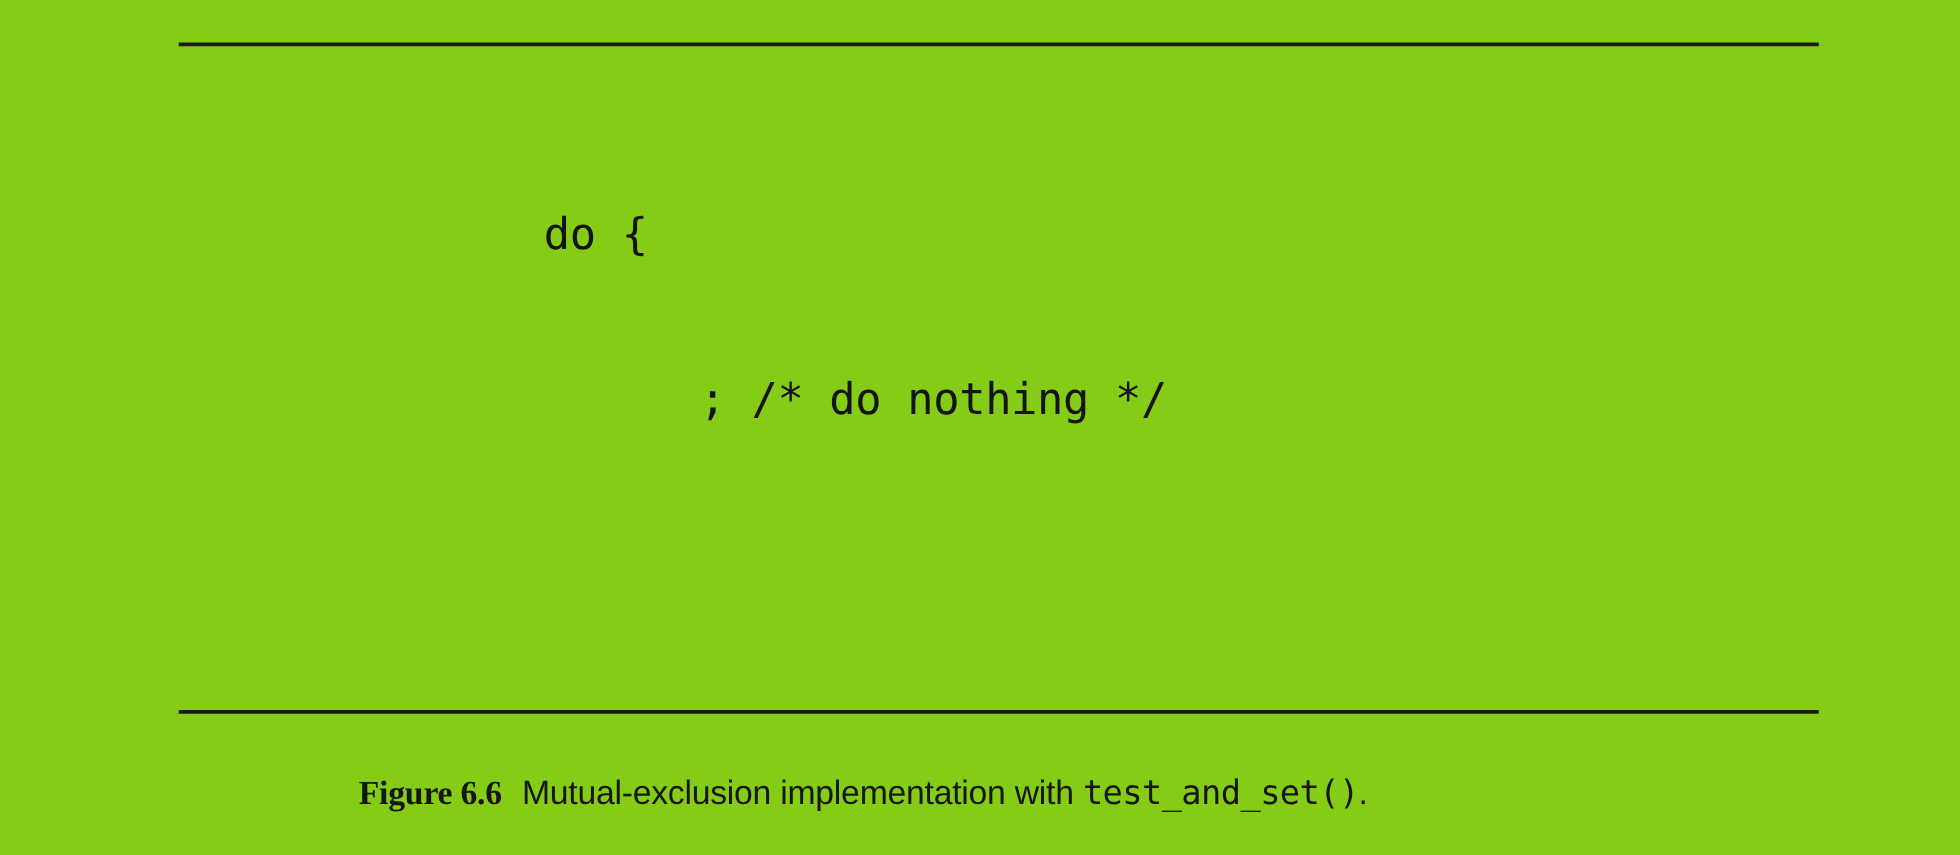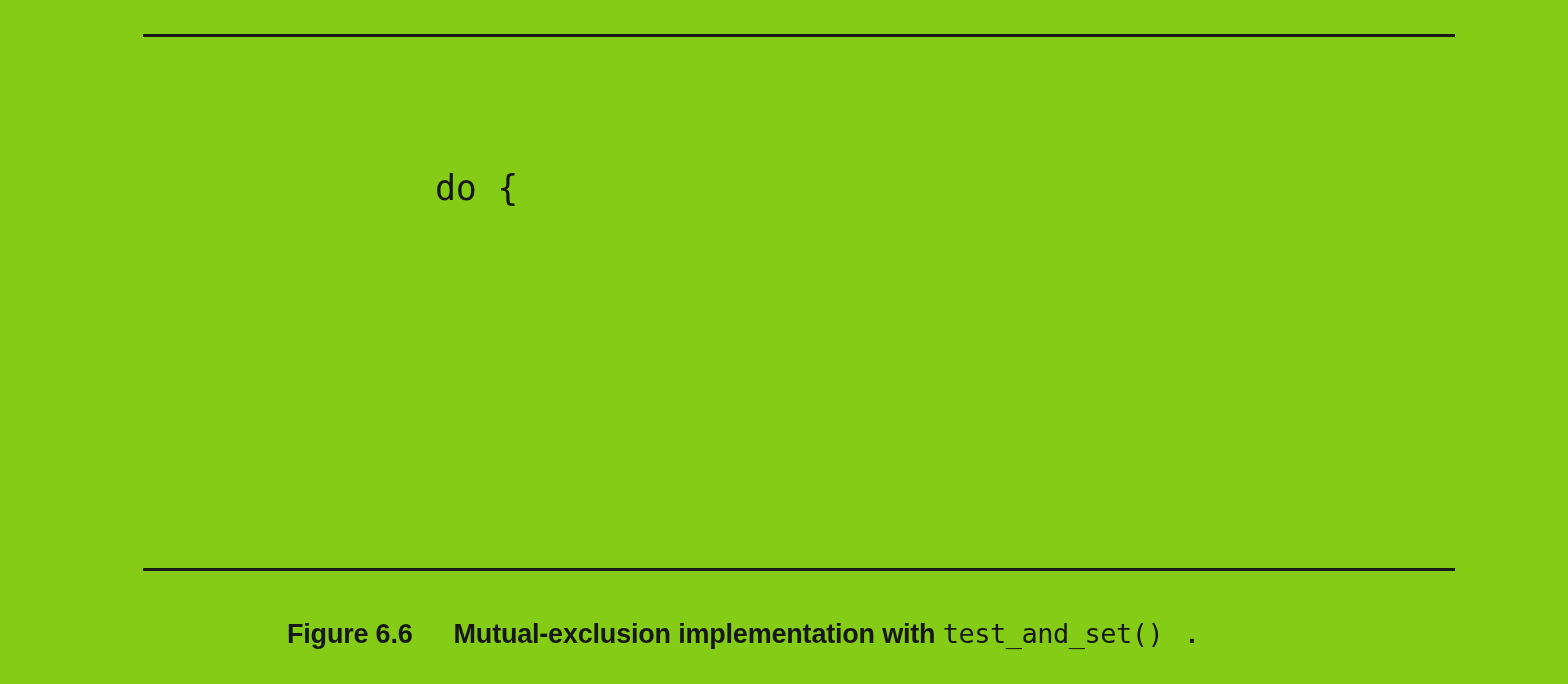--- a/index.html
+++ b/index.html
@@ -50,45 +50,46 @@
     left: 287px;
     top: 617px;
     font-size: 27px;
     color: #161616;
     white-space: nowrap;
     line-height: 34px;
   }
   #caption .fig-label {
     font-weight: bold;
     letter-spacing: -0.2px;
+    font-family: Liberation Serif, serif;
   }
   #caption .fig-gap {
     display: inline-block;
     width: 16px;
   }
   #caption .fig-text {
-    font-weight: bold;
+    font-weight: normal;
     letter-spacing: -0.2px;
-    margin-left: 25px;
   }
   #caption .fig-mono {
     font-family: "DejaVu Sans Mono", "Liberation Mono", monospace;
     font-size: 27px;
     letter-spacing: -0.5px;
   }
 </style>
 </head>
 <body>
 
 <div id="page">
 
   <div class="rule" id="rule-top"></div>
 
   <div id="code-block">
     <div class="code-line">do {</div>
+    <div class="code-line">      ; /* do nothing */</div>
     <div class="code-line blank"></div>
     
     
     
     
     
     
   </div>
 
   <div class="rule" id="rule-bottom"></div>

